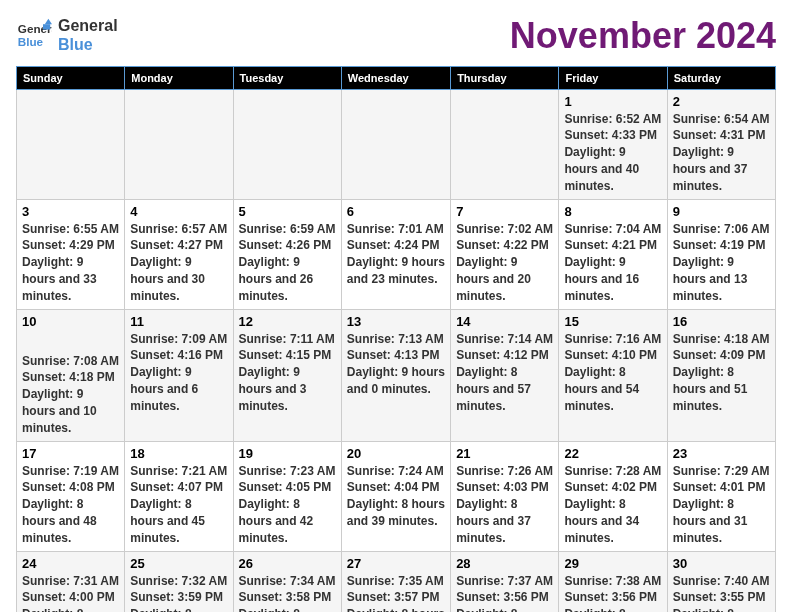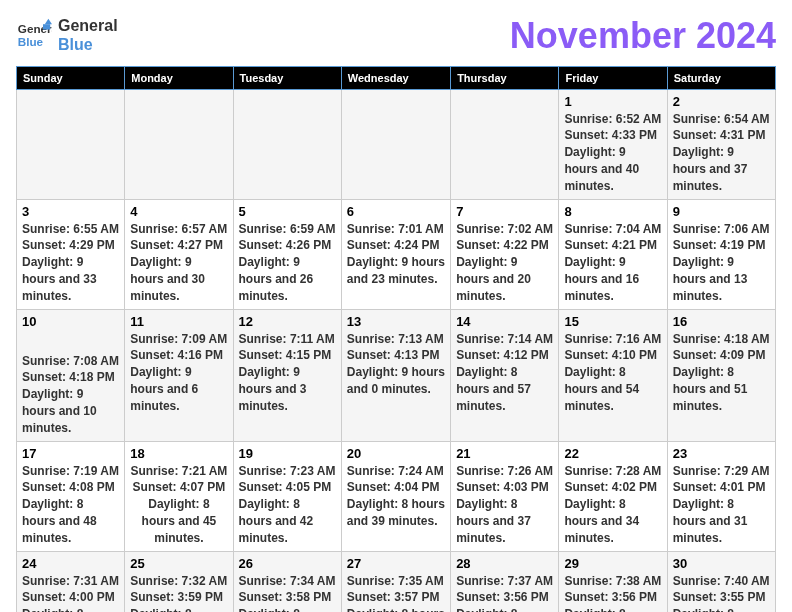--- a/index.html
+++ b/index.html
@@ -24,21 +24,21 @@
     .logo-icon {
       width: 36px;
       height: 36px;
     }
     .title-area {
       text-align: right;
     }
     .month-title {
       font-size: 36px;
       font-weight: bold;
-      color: #8b5cf6;
+      color: #701a75;
       line-height: 1.1;
     }
     .location-title {
       font-size: 16px;
       color: #555;
     }
     table {
       width: 100%;
       border-collapse: collapse;
       font-size: 11px;
@@ -225,21 +225,21 @@
       </tr>
       <tr>
         <td>
           <span class="day-num">17</span>
           <div class="day-info" style="white-space: pre-line;">Sunrise: 7:19 AM
 Sunset: 4:08 PM
 Daylight: 8 hours and 48 minutes.</div>
         </td>
         <td>
           <span class="day-num">18</span>
-          <div class="day-info" style="white-space: pre-line; text-align: center;">Sunrise: 7:21 AM
+          <div class="day-info" style="white-space: pre-line;">Sunrise: 7:21 AM
 Sunset: 4:07 PM
 Daylight: 8 hours and 45 minutes.</div>
         </td>
         <td>
           <span class="day-num">19</span>
           <div class="day-info" style="white-space: pre-line;">Sunrise: 7:23 AM
 Sunset: 4:05 PM
 Daylight: 8 hours and 42 minutes.</div>
         </td>
         <td>

